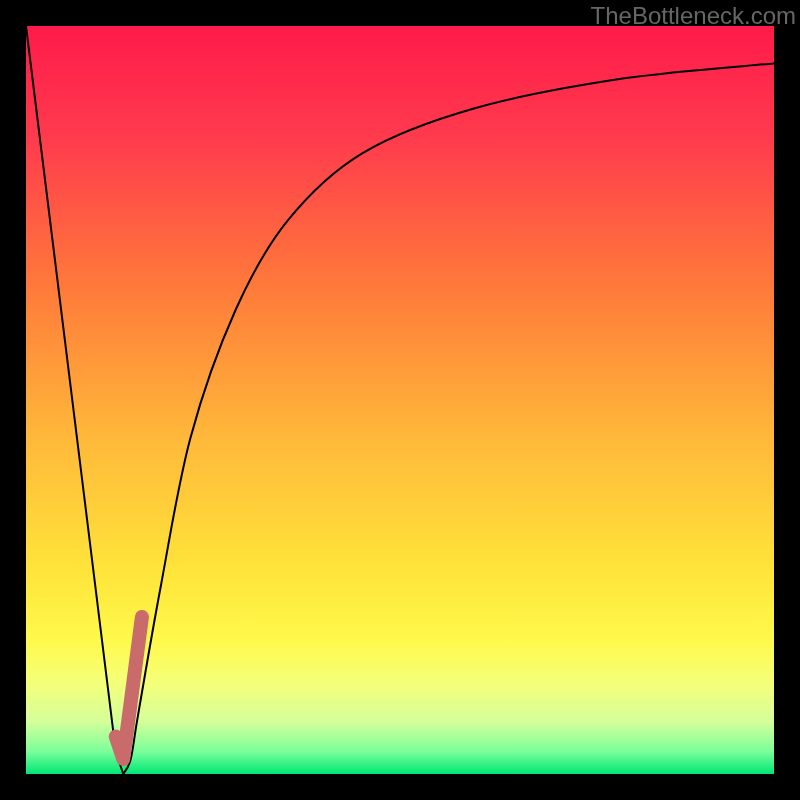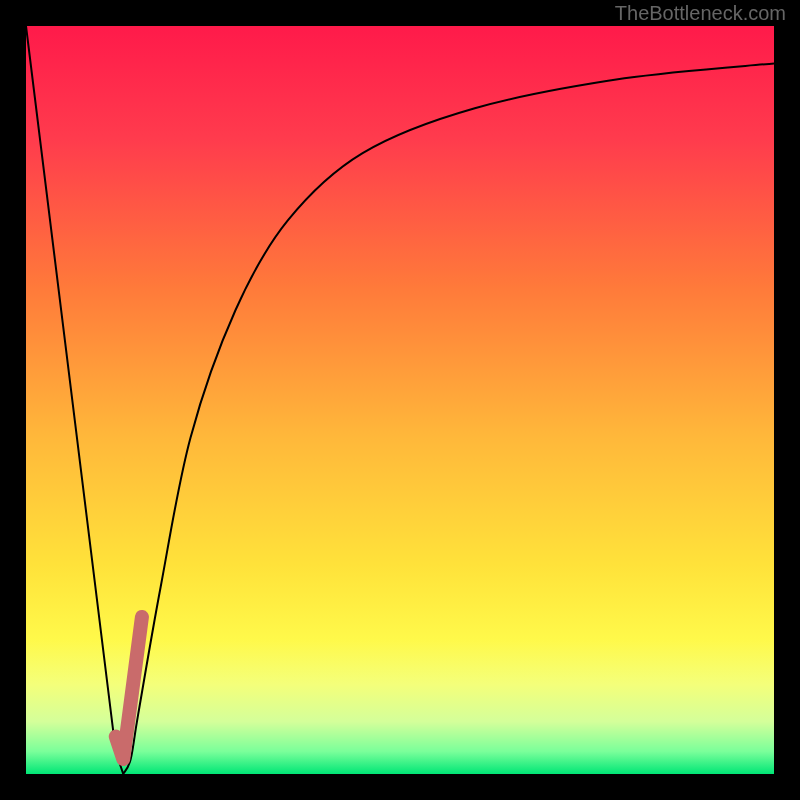--- a/index.html
+++ b/index.html
@@ -10,24 +10,24 @@
     body {
       width: 800px;
       height: 800px;
       background: #000;
       position: relative;
       overflow: hidden;
     }
     .watermark {
       position: absolute;
       top: 2px;
-      right: 14px;
+      right: 4px;
       color: #666;
       font-family: Arial, sans-serif;
-      font-size: 20px;
+      font-size: 24px;
       font-weight: 500;
       z-index: 10;
     }
     .chart-area {
       position: absolute;
       top: 26px;
       left: 26px;
       width: 748px;
       height: 748px;
     }

